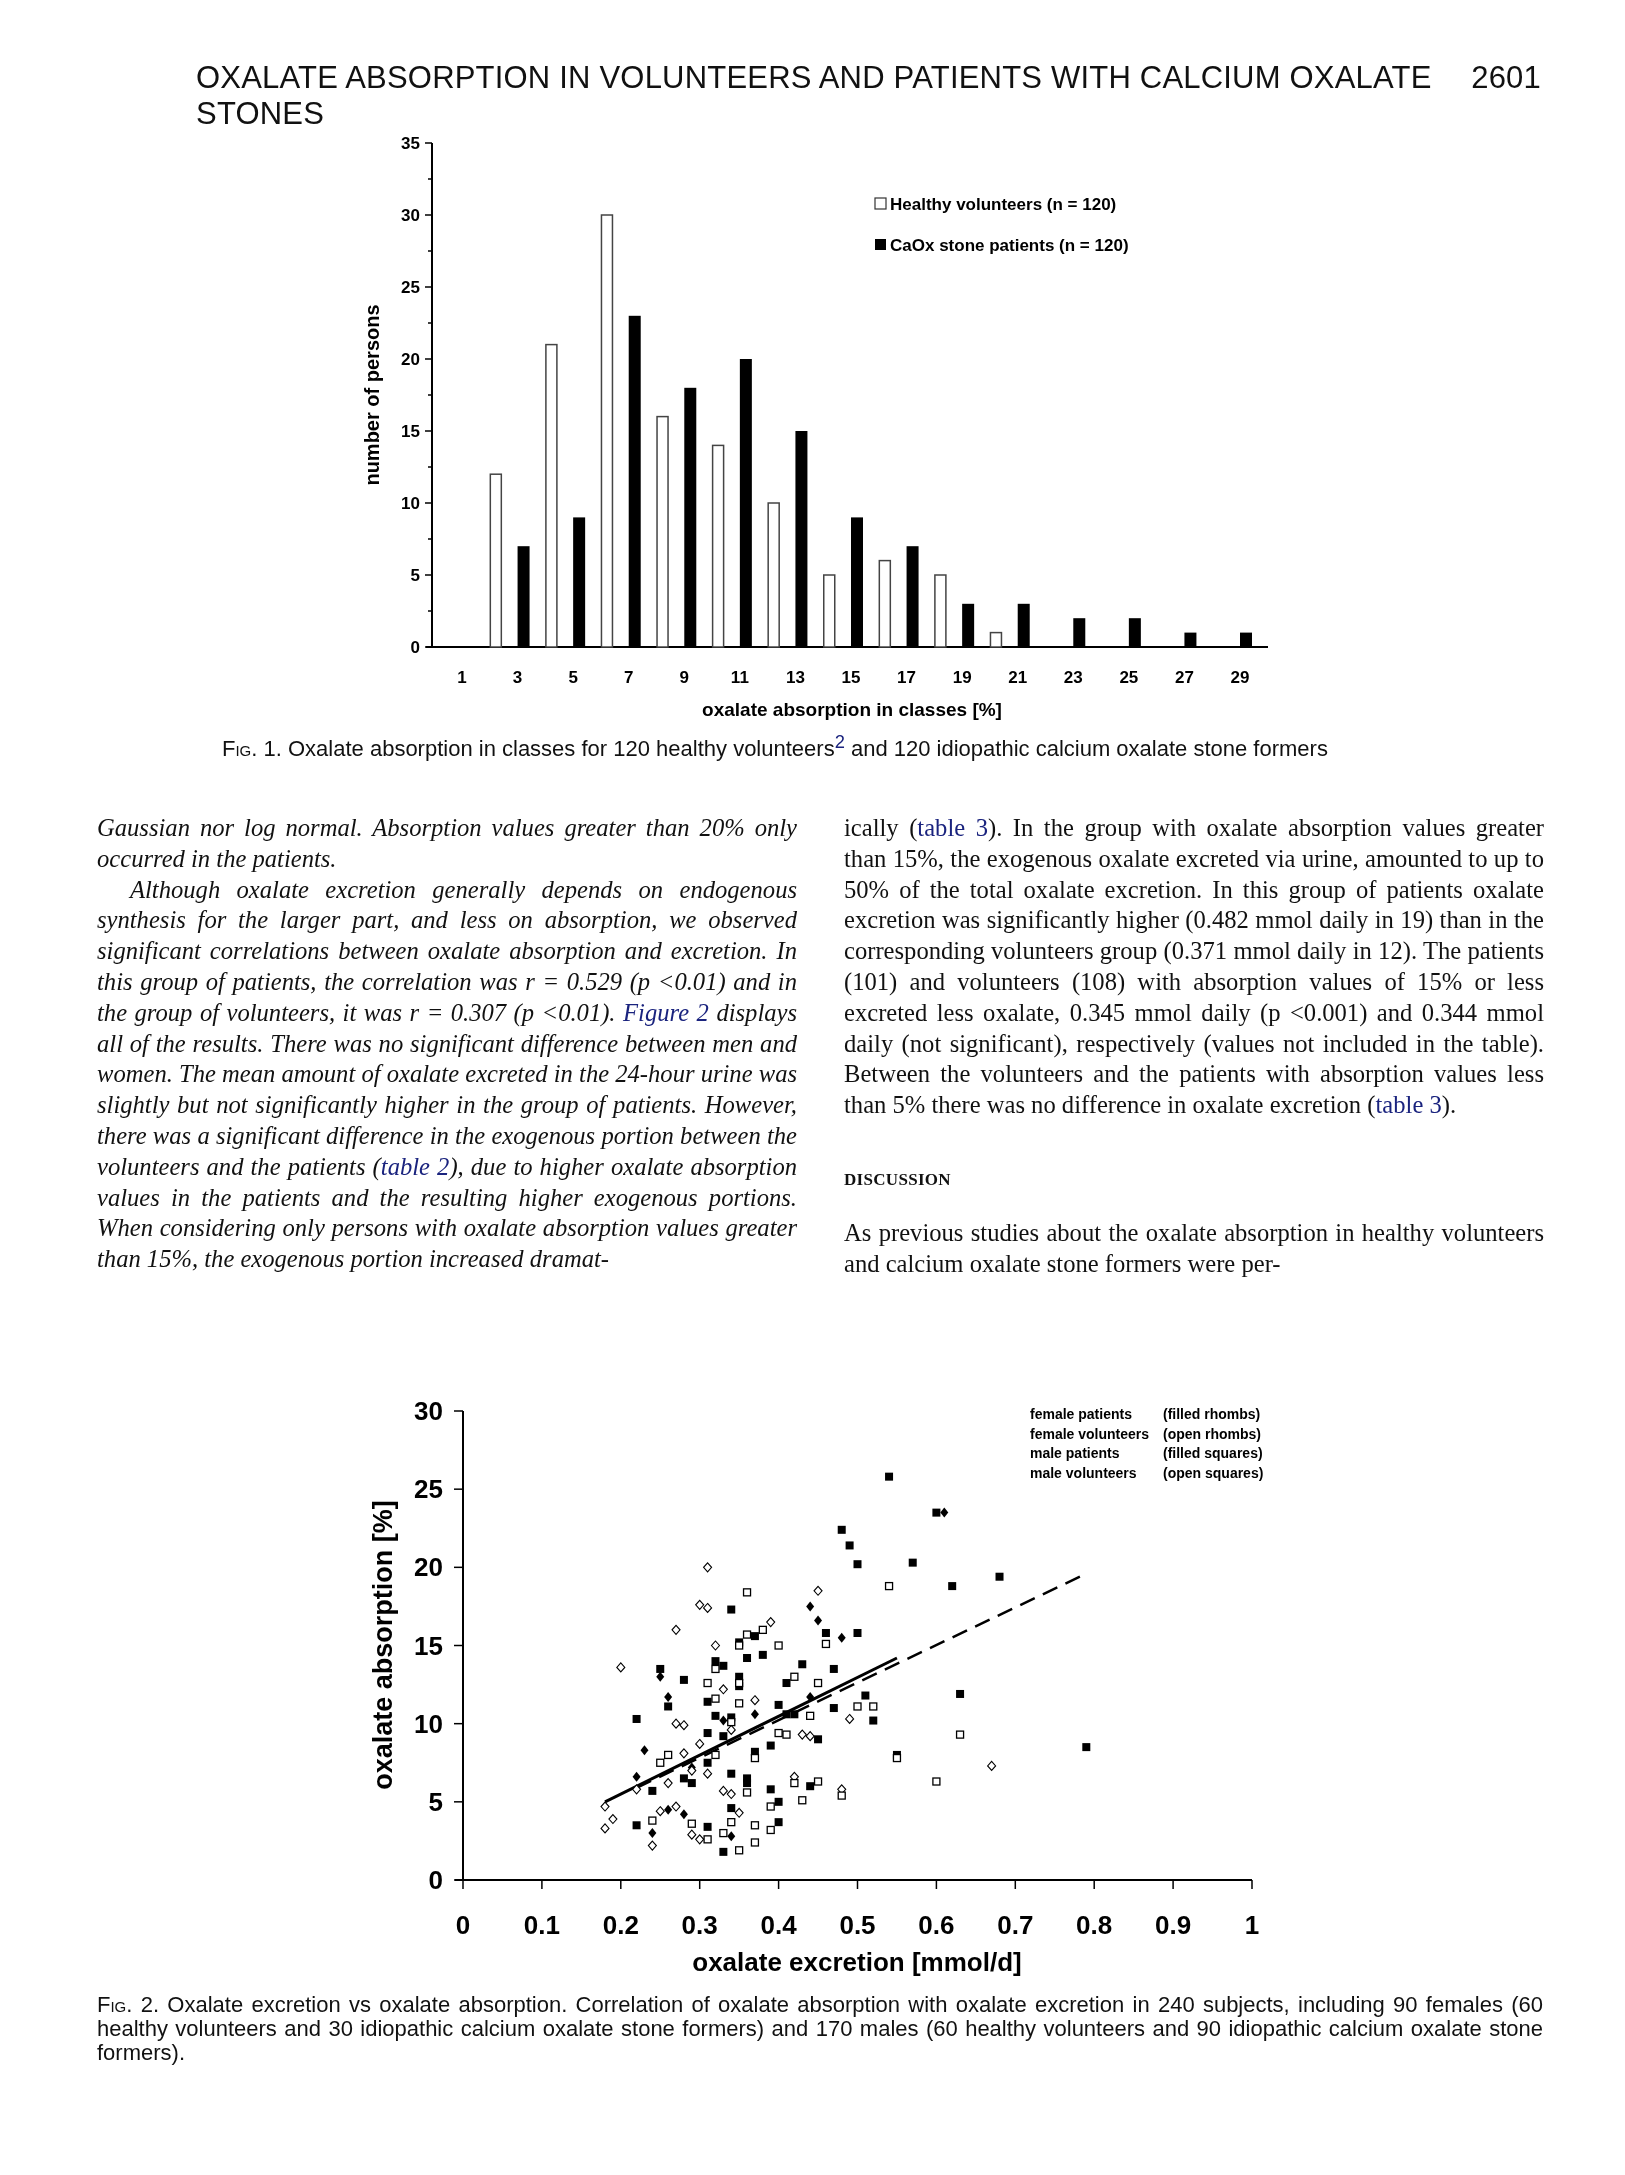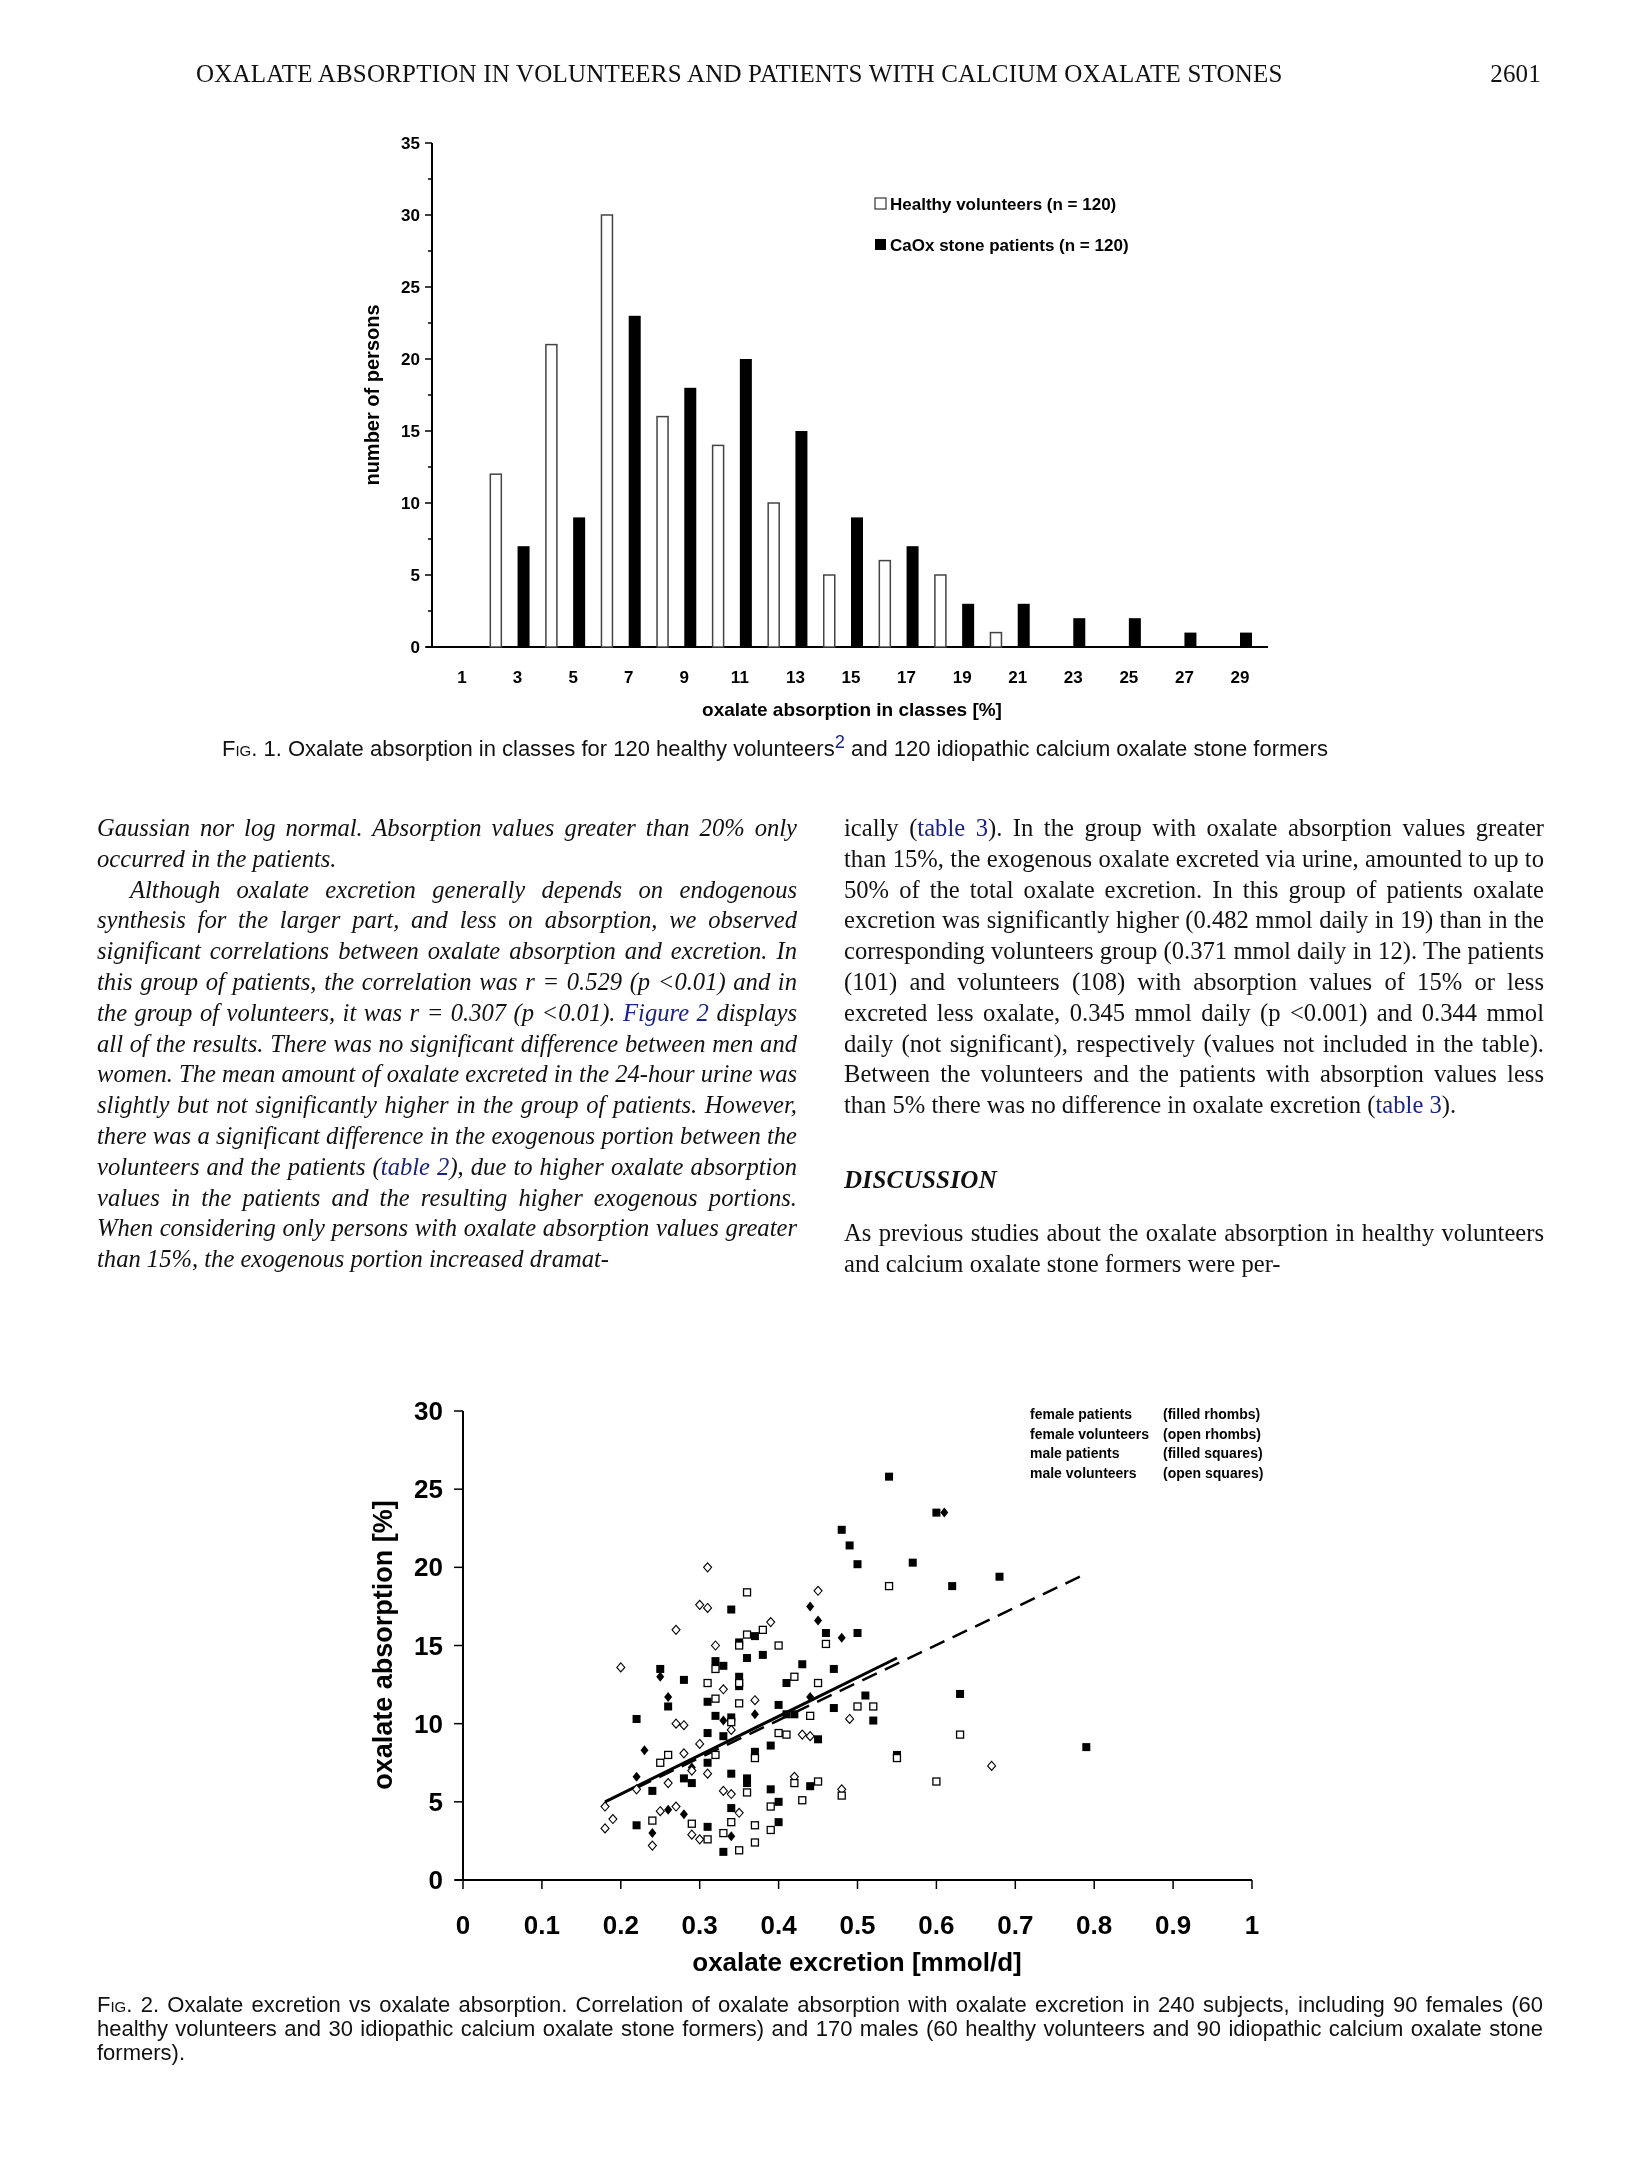--- a/index.html
+++ b/index.html
@@ -1,30 +1,30 @@
 <!DOCTYPE html>
 <html><head>
 <meta charset="utf-8">
 <style>
   html, body { margin:0; padding:0; background:#fff; }
   body { width:1625px; height:2175px; position:relative; overflow:hidden;
          font-family:"DejaVu Serif","Liberation Serif",serif; color:#111; }
   .running-head { position:absolute; top:60px; left:196px; width:1345px;
-         font-family:Liberation Serif, serif; font-size:25px; letter-spacing:0.2px; }
+         font-family:Liberation Sans, sans-serif; font-size:31px; letter-spacing:0.2px; }
   .running-head .pg { position:absolute; right:0; top:0; }
   svg text { font-family:"Liberation Sans","DejaVu Sans",sans-serif; }
   .fig { position:absolute; left:0; }
   .caption { position:absolute; font-family:Liberation Sans, sans-serif; font-size:22px; line-height:24px; }
   .caption .sc { font-variant:small-caps; }
   .col { position:absolute; width:700px; font-family:"Liberation Serif","DejaVu Serif",serif;
          font-size:24.6px; line-height:30.8px; text-align:justify; }
   .col p { margin:0; }
   .col p.indent { text-indent:33px; }
   .link { color:#1a237e; }
-  .section-head { font-weight:bold; font-size:25px; margin:44px 0 22px 0; letter-spacing:0.3px;font-style:italic; }
+  .section-head { font-weight:bold; font-size:17px; margin:44px 0 22px 0; letter-spacing:0.3px; }
 </style>
 </head>
 <body>
 
 <div class="running-head">
   <span>OXALATE ABSORPTION IN VOLUNTEERS AND PATIENTS WITH CALCIUM OXALATE STONES</span>
   <span class="pg">2601</span>
 </div>
 
 <svg id="fig1" class="fig" style="top:0;left:0" width="1625" height="720" viewBox="0 0 1625 720">

